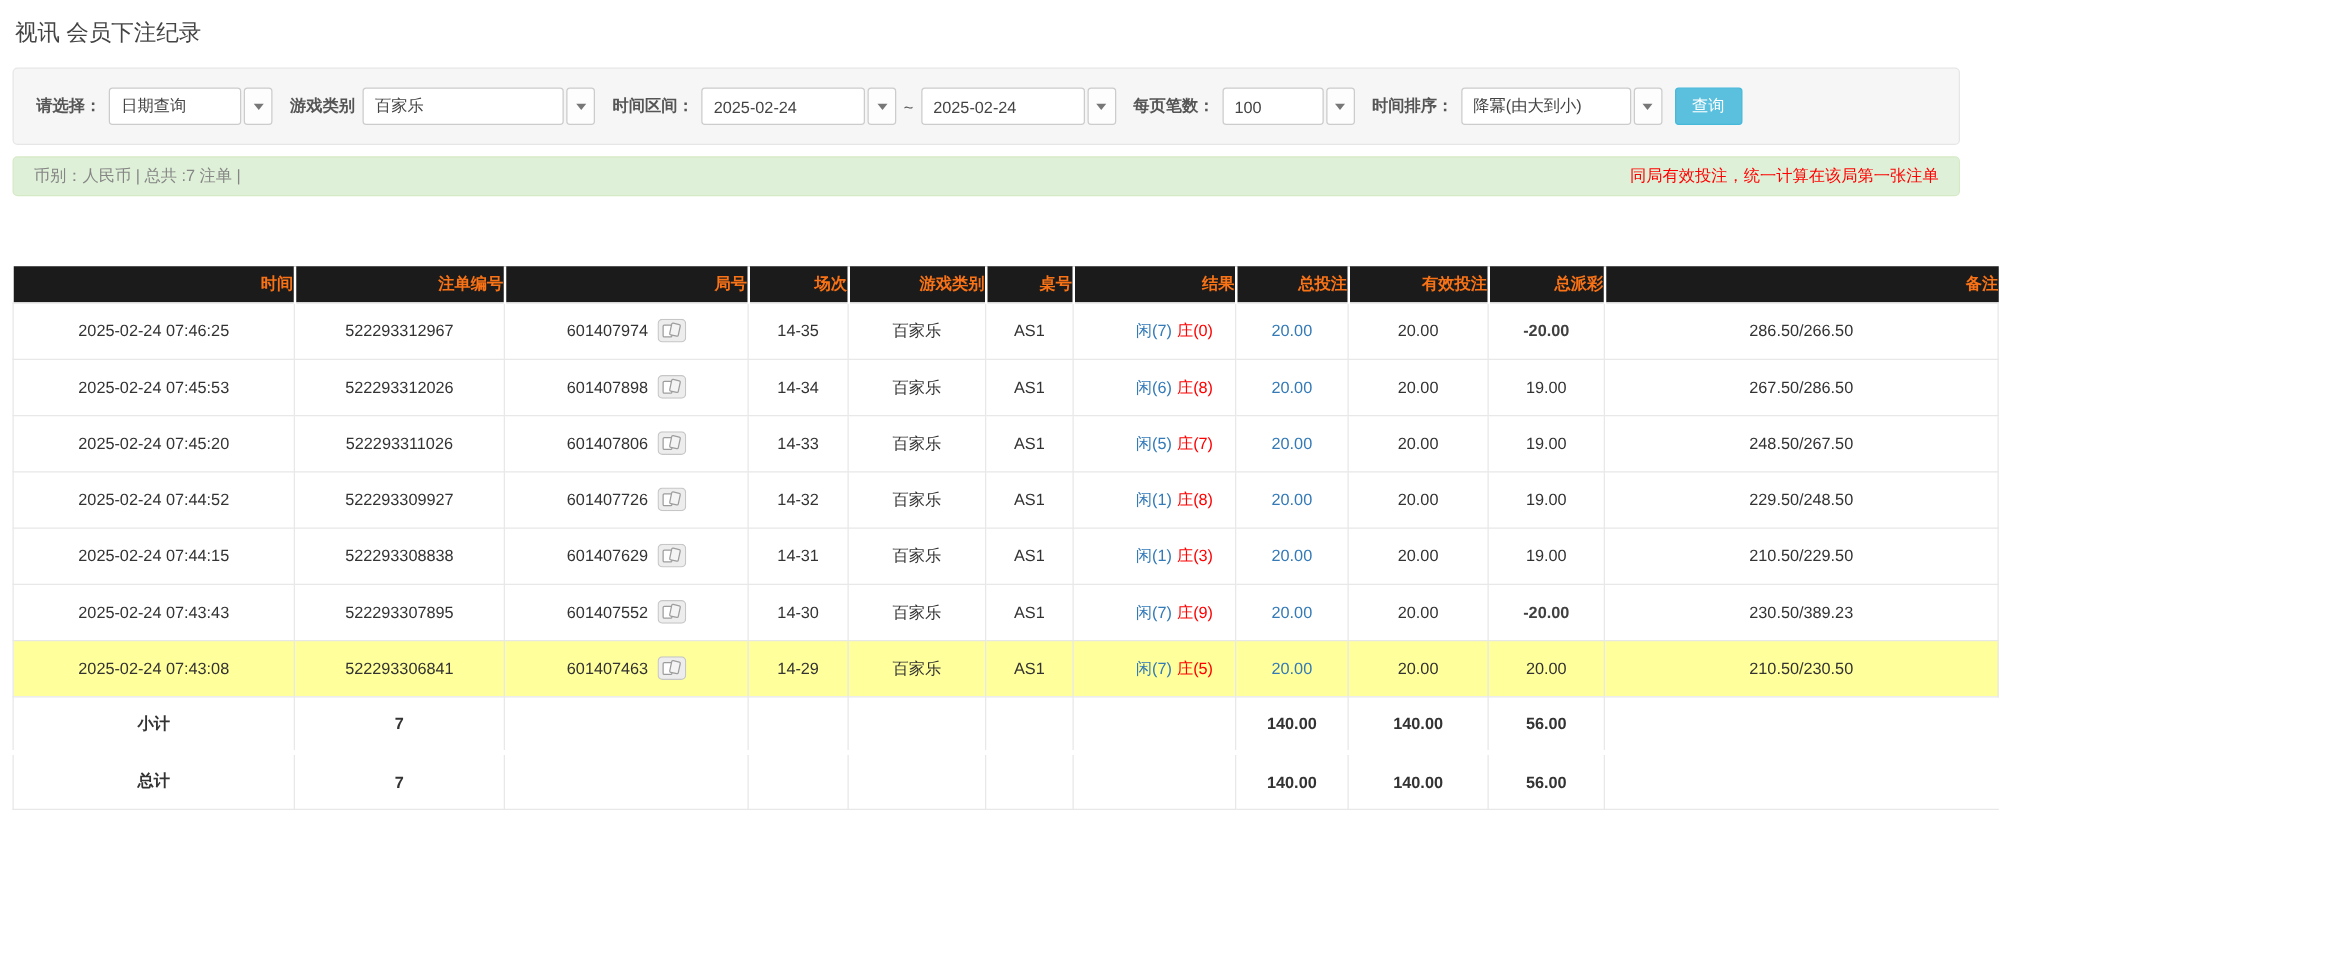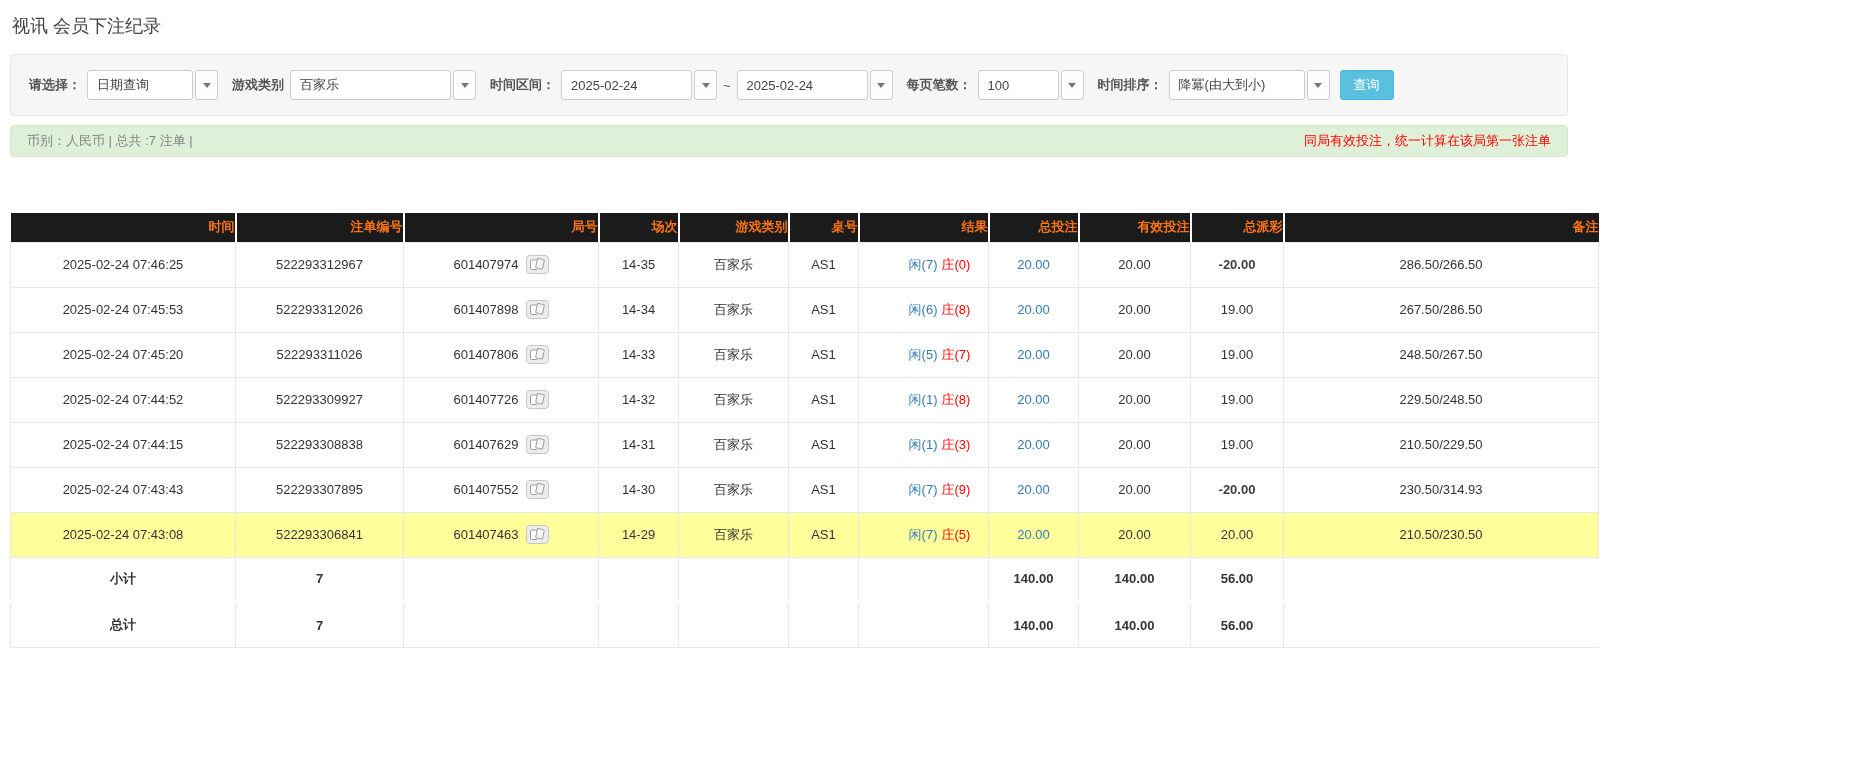--- a/index.html
+++ b/index.html
@@ -377,21 +377,21 @@
               </span>
             </span>
         </td>
         <td>14-30</td>
         <td>百家乐</td>
         <td>AS1</td>
         <td><span class="res-player">闲(7)</span><span class="res-banker">庄(9)</span></td>
         <td><a href="#" class="bet-link">20.00</a></td>
         <td>20.00</td>
         <td class="payout neg">-20.00</td>
-        <td>230.50/314.93</td>
+        <td>230.50/389.23</td>
       </tr>
 
       <tr class="data-row highlight">
         <td>2025-02-24 07:43:08</td>
         <td>522293306841</td>
         <td>
           <span class="round-wrap">
               <span>601407463</span>
               <span class="replay-btn">
                 <svg width="23" height="19" viewBox="0 0 23 19">

